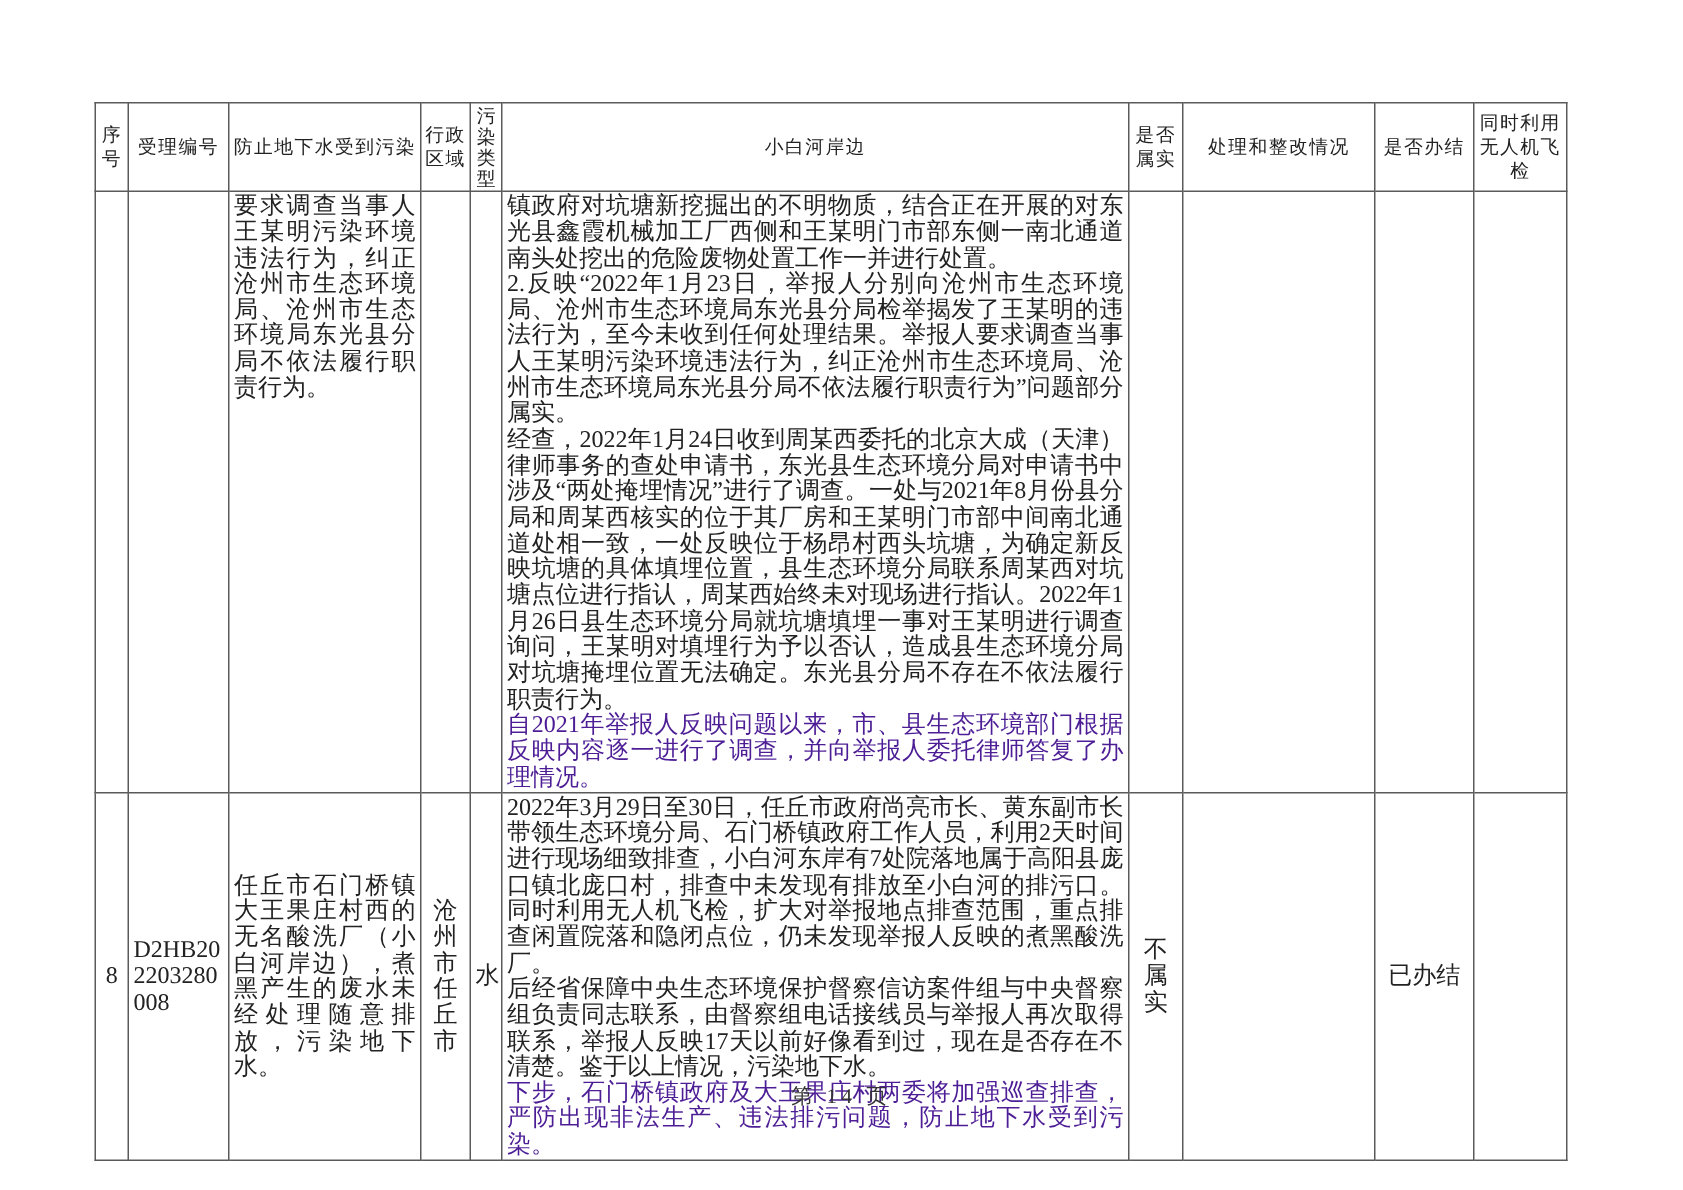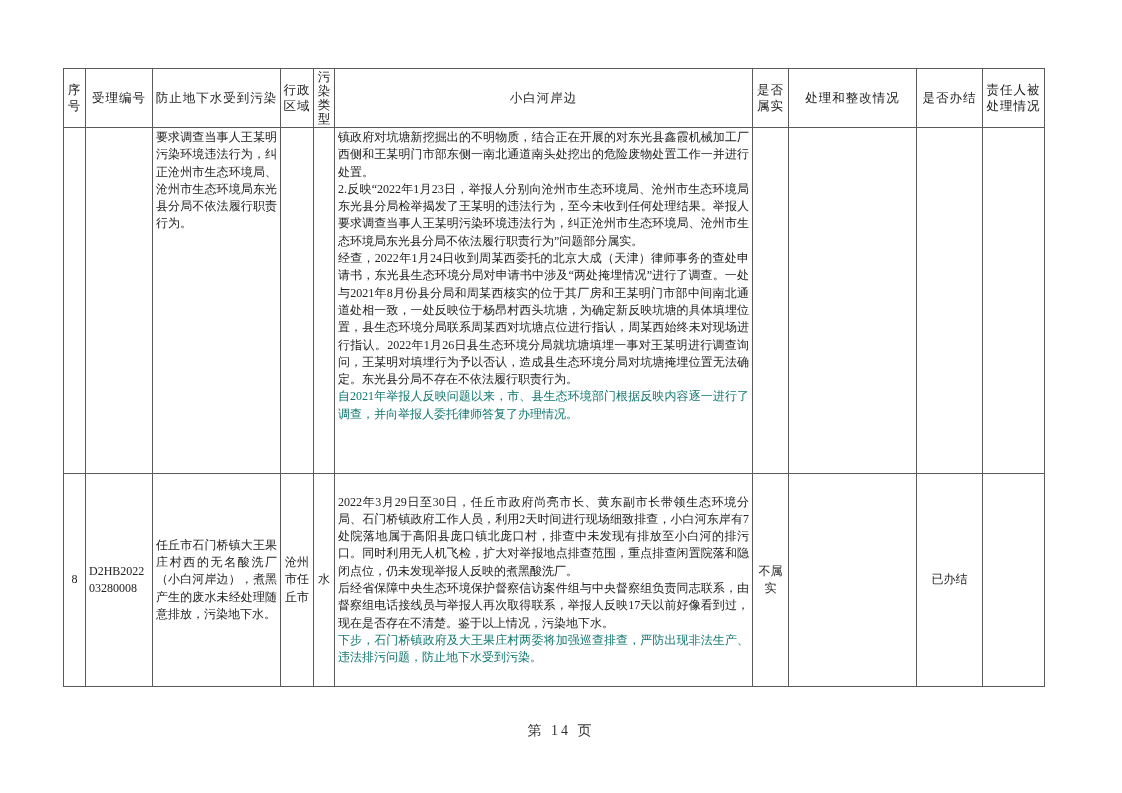--- a/index.html
+++ b/index.html
@@ -16,31 +16,31 @@
   .report th,.report td{
     border:1px solid #5a5a5a;
   }
   .report th{
     font-weight:normal;font-size:12.5px;line-height:16px;
     text-align:center;vertical-align:middle;letter-spacing:1px;
     padding:0 1px;color:#222222;
   }
   .report th.th-tight{line-height:14px;letter-spacing:0;}
   .report td{
-    font-size:12px;line-height:17.3px;padding:1px 3px;
+    font-size:16px;line-height:17.3px;padding:1px 3px;
     vertical-align:middle;color:#222222;
   }
   tr.header-row{height:59px;}
   tr.row-cont{height:346px;}
   tr.row-cont td{vertical-align:top;}
   tr.row-main{height:213px;}
   .clipwrap{overflow:hidden;}
   .pullup{margin-top:-8px;}
   p.para{margin:0;text-align:justify;text-justify:inter-ideograph;}
-  .red{color:#0f766e;}
+  .red{color:#4c1d95;}
   .center{text-align:center;}
   .break{word-break:break-all;}
   .footer{
     position:absolute;left:0;right:0;top:722px;text-align:center;
     font-size:14px;letter-spacing:3px;color:#333333;
   }
 </style>
 </head>
 <body>
 
@@ -63,21 +63,21 @@
       <tr class="header-row">
         <th>序号</th>
         <th>受理编号</th>
         <th>防止地下水受到污染</th>
         <th>行政区域</th>
         <th class="th-tight">污染类型</th>
         <th>小白河岸边</th>
         <th>是否属实</th>
         <th>处理和整改情况</th>
         <th>是否办结</th>
-        <th>责任人被处理情况</th>
+        <th>同时利用无人机飞检</th>
       </tr>
     </thead>
     <tbody>
       <tr class="row-cont">
         <td class="center"></td>
         <td class="break"></td>
         <td>
           <div class="clipwrap">
             <p class="para pullup">要求调查当事人王某明污染环境违法行为，纠正沧州市生态环境局、沧州市生态环境局东光县分局不依法履行职责行为。</p>
           </div>

